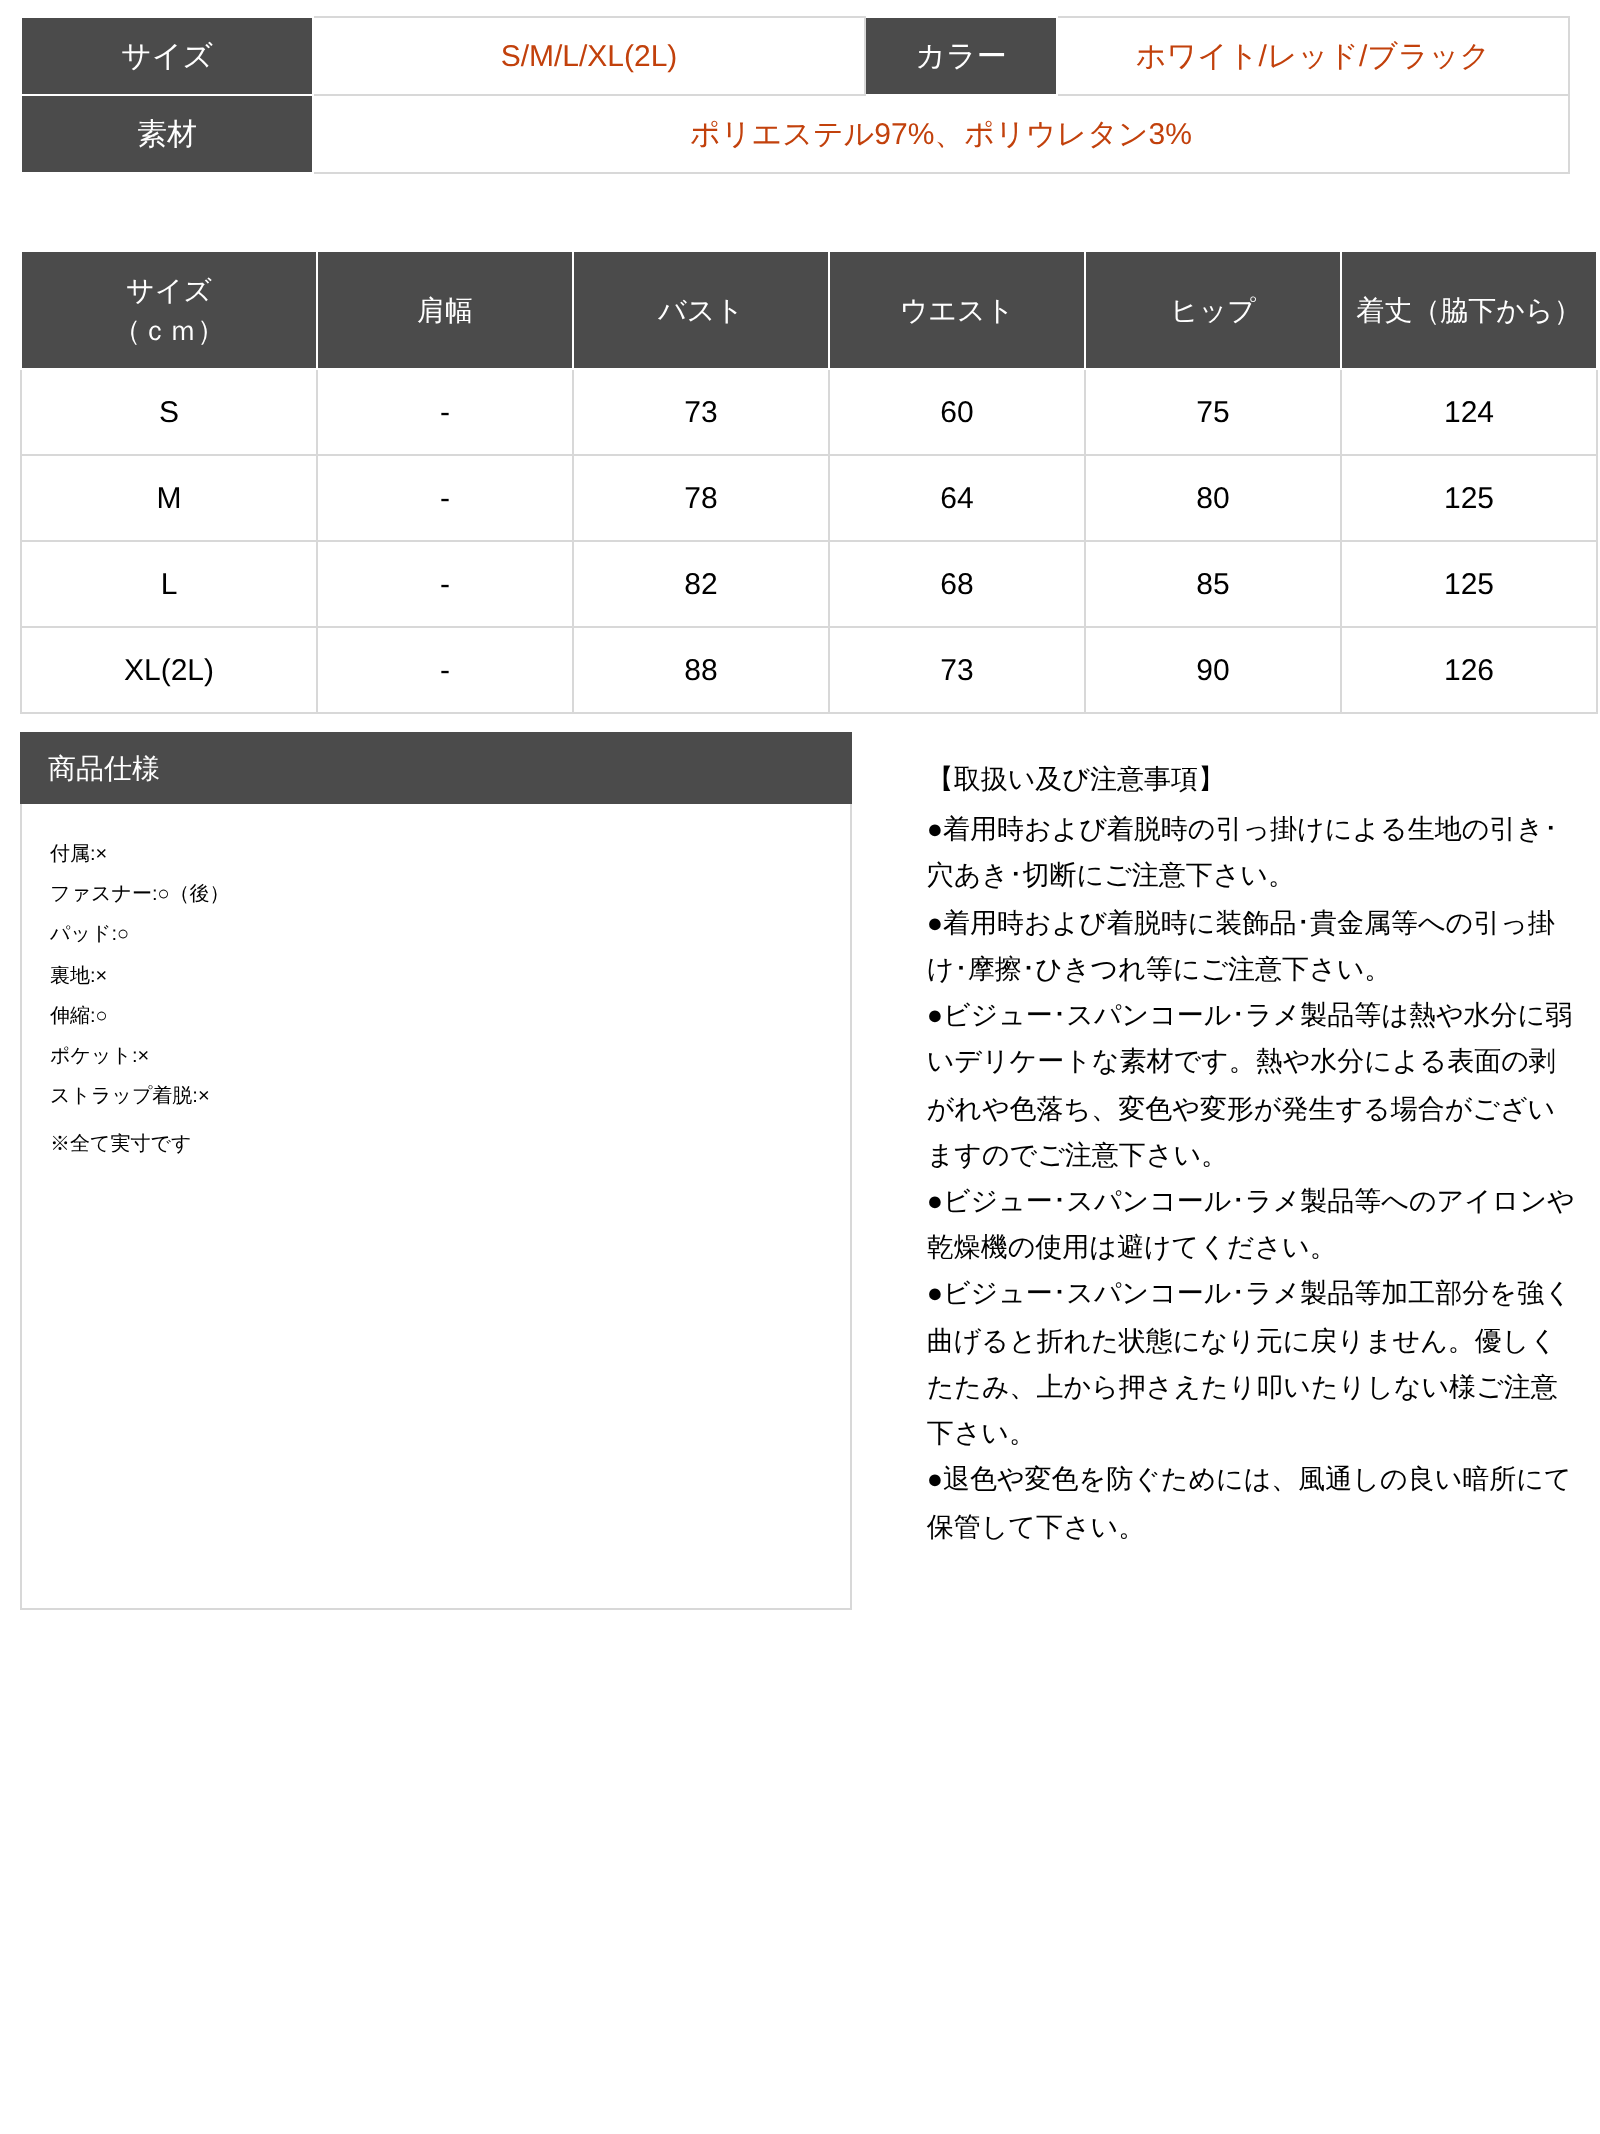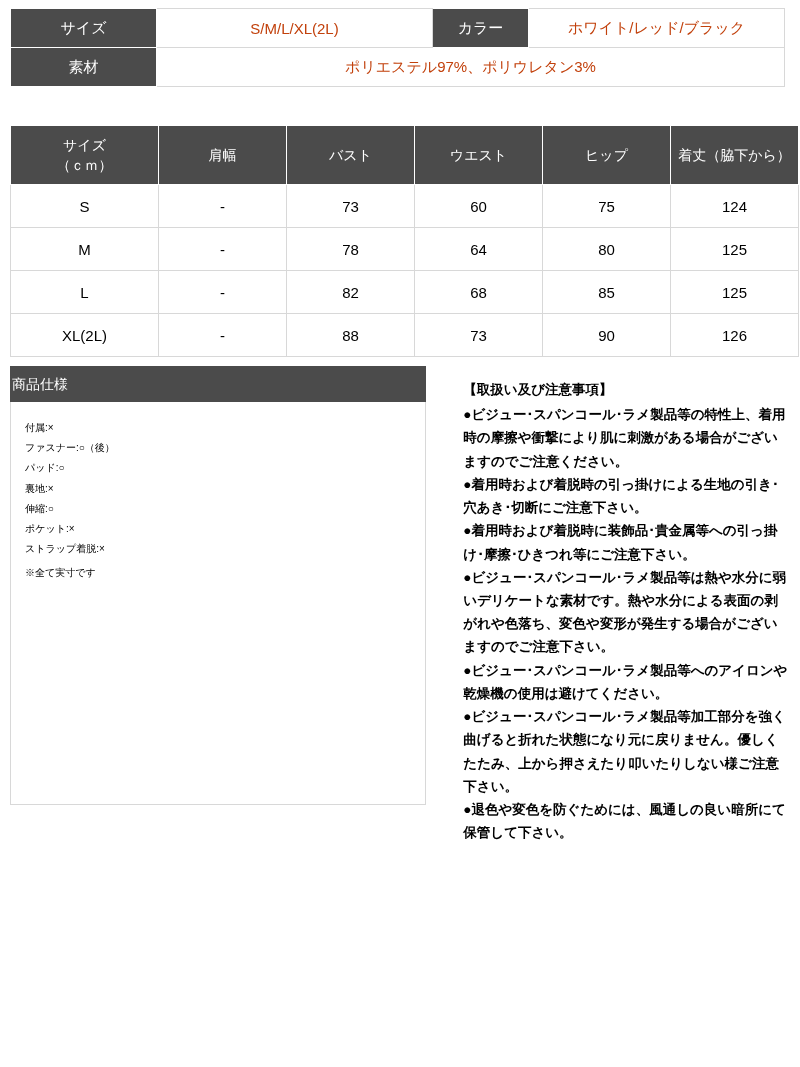--- a/index.html
+++ b/index.html
@@ -85,42 +85,41 @@
   .spec-box {
     width: 418px;
     box-sizing: border-box;
   }
   .spec-box-title {
     background: #4b4b4b;
     color: #ffffff;
     font-size: 14px;
     height: 36px;
     line-height: 36px;
-    padding-left: 2px;
+    padding-left: 14px;
     box-sizing: border-box;
   }
   .spec-box-body {
     border: 1px solid #d8d8d8;
     border-top: none;
     height: 403px;
     box-sizing: border-box;
     padding: 16px 14px 0 14px;
     font-size: 10px;
     line-height: 2.02;
   }
   .spec-box-body .note {
     margin-top: 4px;
   }
 
   .care-box {
     margin-left: 37px;
     width: 328px;
     font-size: 13.5px;
     line-height: 1.72;
-    font-weight: bold;
   }
   .care-title {
     margin: 12px 0 2px 0;
     font-size: 13.5px;
   }
   .care-item {
     margin: 0;
     text-indent: 0;
   }
 </style>
@@ -205,21 +204,20 @@
         <div>裏地:×</div>
         <div>伸縮:○</div>
         <div>ポケット:×</div>
         <div>ストラップ着脱:×</div>
         <div class="note">※全て実寸です</div>
       </div>
     </div>
 
     <div class="care-box">
       <div class="care-title">【取扱い及び注意事項】</div>
-      <p class="care-item">●ビジュー･スパンコール･ラメ製品等の特性上、着用時の摩擦や衝撃により肌に刺激がある場合がございますのでご注意ください。</p>
       <p class="care-item">●着用時および着脱時の引っ掛けによる生地の引き･穴あき･切断にご注意下さい。</p>
       <p class="care-item">●着用時および着脱時に装飾品･貴金属等への引っ掛け･摩擦･ひきつれ等にご注意下さい。</p>
       <p class="care-item">●ビジュー･スパンコール･ラメ製品等は熱や水分に弱いデリケートな素材です。熱や水分による表面の剥がれや色落ち、変色や変形が発生する場合がございますのでご注意下さい。</p>
       <p class="care-item">●ビジュー･スパンコール･ラメ製品等へのアイロンや乾燥機の使用は避けてください。</p>
       <p class="care-item">●ビジュー･スパンコール･ラメ製品等加工部分を強く曲げると折れた状態になり元に戻りません。優しくたたみ、上から押さえたり叩いたりしない様ご注意下さい。</p>
       <p class="care-item">●退色や変色を防ぐためには、風通しの良い暗所にて保管して下さい。</p>
     </div>
 
   </div>
 

